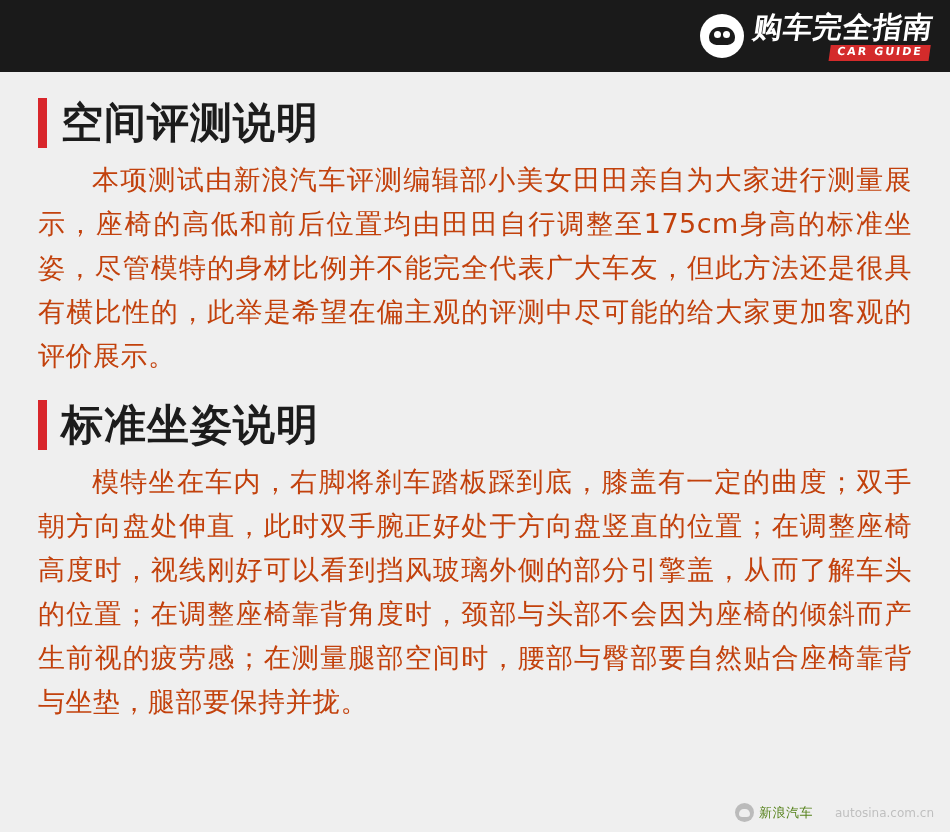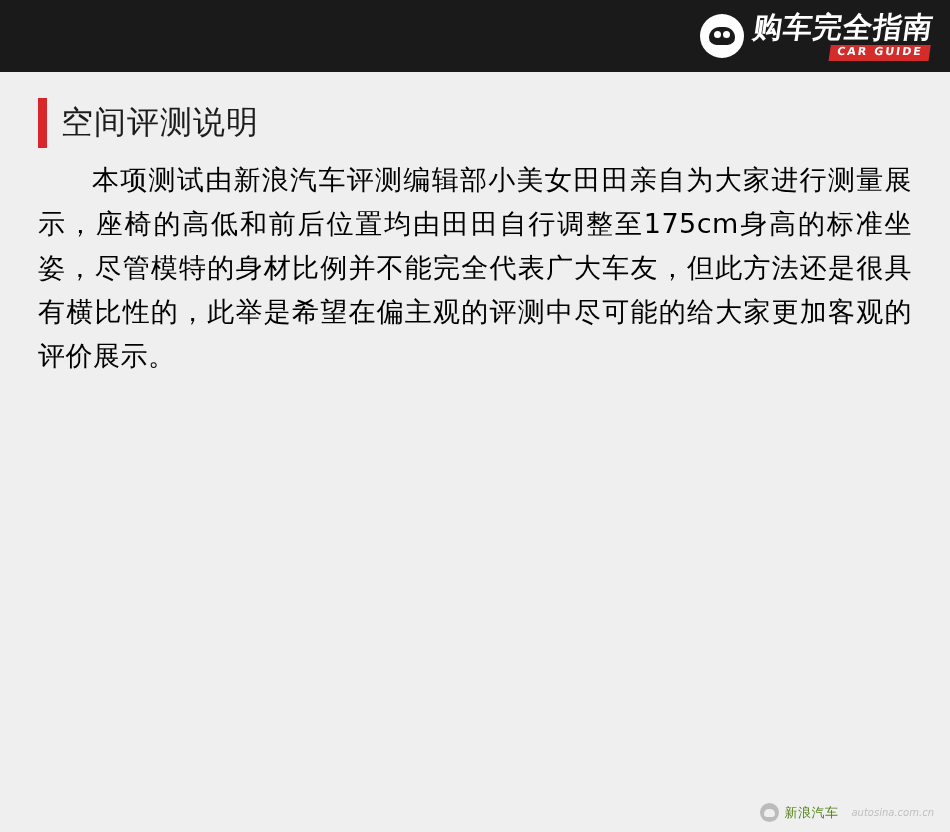--- a/index.html
+++ b/index.html
@@ -105,32 +105,32 @@
     margin: 0 0 6px 0;
   }
   .title-bar {
     width: 9px;
     height: 50px;
     background: #d8262b;
     margin-right: 14px;
     flex: none;
   }
   .title-text {
-    font-size: 32px;
-    font-weight: normal;
+    font-size: 42px;
+    font-weight: bold;
     color: #1c1c1c;
     letter-spacing: 1px;
     line-height: 1.1;
     white-space: nowrap;
   }
 
   .paragraph {
     font-size: 27px;
     line-height: 44px;
-    color: #000000;
+    color: #c2410c;
     text-indent: 2em;
     margin: 10px 0 16px 0;
     text-align: justify;
     letter-spacing: 0.5px;
   }
 
   .section-two {
     margin-top: 22px;
   }
 
@@ -162,25 +162,24 @@
     background: #efefef;
     border-radius: 6px 6px 4px 4px;
   }
   .wm-text {
     font-size: 13px;
     color: #4d7c0f;
     letter-spacing: 0.5px;
     white-space: nowrap;
   }
   .wm-url {
-    font-size: 10px;
+    font-size: 12px;
     color: #bdbdbd;
-    margin-left: 13px;
-    white-space: nowrap;
-    font-style: italic;
+    margin-left: 22px;
+    white-space: nowrap;
   }
 </style>
 </head>
 <body>
 
 <div class="page">
 
   <div class="header">
     <div class="header-brand">
       <div class="brand-logo"></div>
@@ -194,20 +193,27 @@
   <div class="content">
 
     <div class="section">
       <div class="section-title">
         <div class="title-bar"></div>
         <div class="title-text">空间评测说明</div>
       </div>
       <p class="paragraph">本项测试由新浪汽车评测编辑部小美女田田亲自为大家进行测量展示，座椅的高低和前后位置均由田田自行调整至175cm身高的标准坐姿，尽管模特的身材比例并不能完全代表广大车友，但此方法还是很具有横比性的，此举是希望在偏主观的评测中尽可能的给大家更加客观的评价展示。</p>
     </div>
 
+    <div class="section section-two">
+      <div class="section-title">
+        <div class="title-bar"></div>
+        <div class="title-text">标准坐姿说明</div>
+      </div>
+      <p class="paragraph">模特坐在车内，右脚将刹车踏板踩到底，膝盖有一定的曲度；双手朝方向盘处伸直，此时双手腕正好处于方向盘竖直的位置；在调整座椅高度时，视线刚好可以看到挡风玻璃外侧的部分引擎盖，从而了解车头的位置；在调整座椅靠背角度时，颈部与头部不会因为座椅的倾斜而产生前视的疲劳感；在测量腿部空间时，腰部与臀部要自然贴合座椅靠背与坐垫，腿部要保持并拢。</p>
+    </div>
 
   </div>
 
   <div class="footer">
     <div class="wm-logo"></div>
     <div class="wm-text">新浪汽车</div>
     <div class="wm-url">autosina.com.cn</div>
   </div>
 
 </div>

